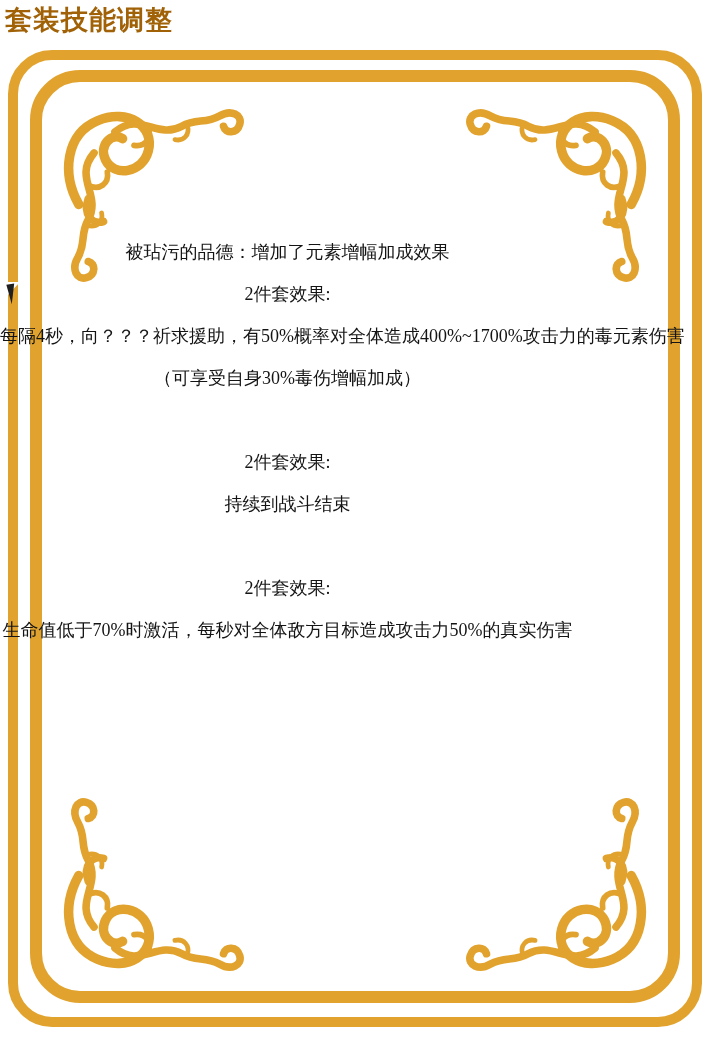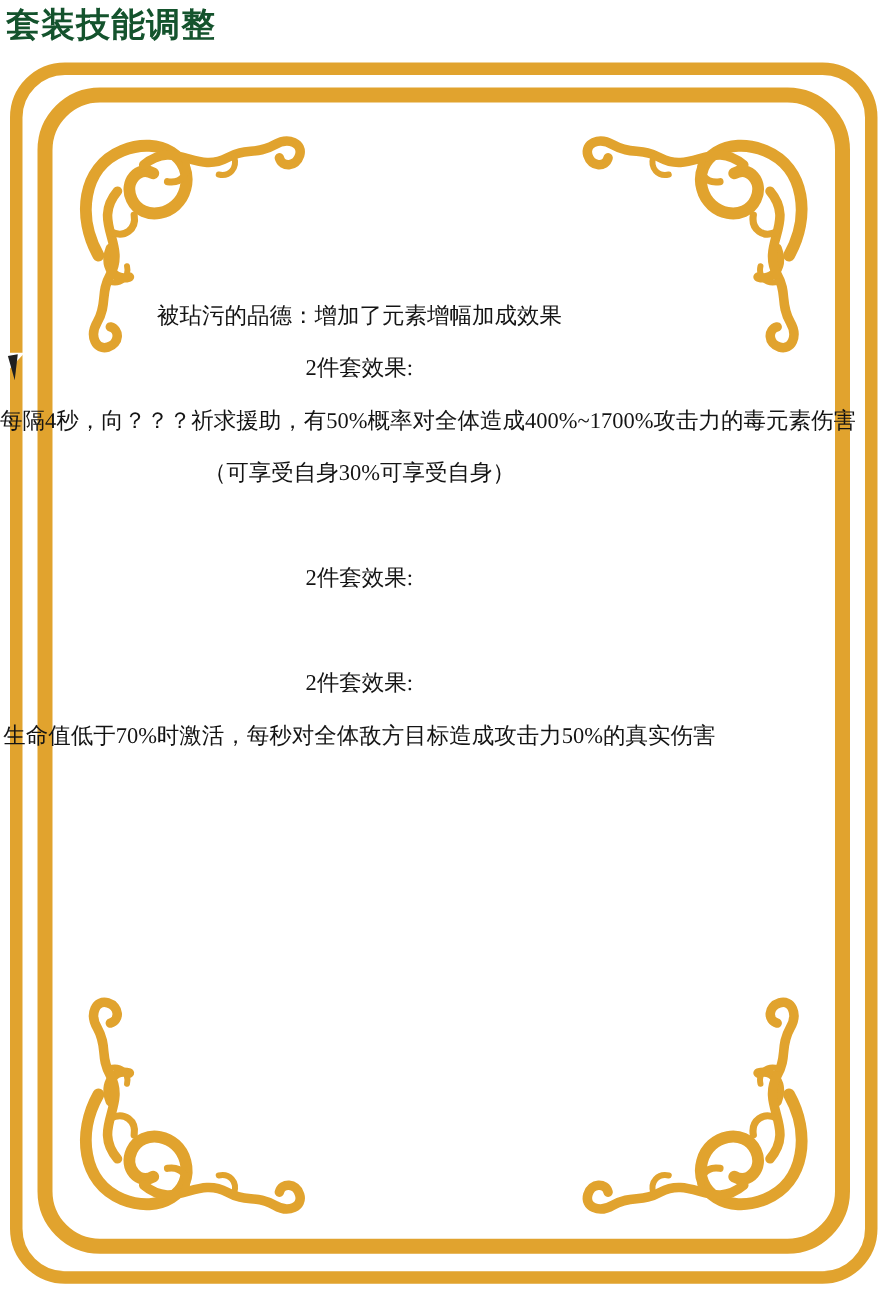--- a/index.html
+++ b/index.html
@@ -4,21 +4,21 @@
 <style>
   html,body{margin:0;padding:0;}
   body{
     width:710px;height:1051px;position:relative;overflow:hidden;
     background:#ffffff;
     font-family:"Liberation Serif","DejaVu Serif",serif;
   }
   .page-title{
     position:absolute;left:5px;top:2px;margin:0;
     font-family:Liberation Mono, monospace;
-    font-weight:bold;font-size:27px;color:#14532d;letter-spacing:1px;
+    font-weight:bold;font-size:27px;color:#a16207;letter-spacing:1px;
   }
   
   .frame-outer{
     position:absolute;left:8px;top:50px;width:694px;height:977px;
     box-sizing:border-box;border:10px solid #E1A32E;border-radius:44px;
   }
   .frame-inner{
     position:absolute;left:30px;top:70px;width:650px;height:933px;
     box-sizing:border-box;border:12px solid #E1A32E;border-radius:50px;
   }
@@ -88,25 +88,26 @@
 
   <div class="border-notch"></div>
 </div>
 
 <div class="content">
 
   <div class="section">
     <p class="line">被玷污的品德：增加了元素增幅加成效果</p>
     <p class="line">2件套效果:</p>
     <p class="line">每隔4秒，向？？？祈求援助，有50%概率对全体造成400%~1700%攻击力的毒元素伤害</p>
-    <p class="line">（可享受自身30%可享受自身）</p>
+    <p class="line">（可享受自身30%毒伤增幅加成）</p>
   </div>
 
   <div class="section">
     <p class="line">2件套效果:</p>
+    <p class="line">持续到战斗结束</p>
   </div>
 
   <div class="section">
     <p class="line">2件套效果:</p>
     <p class="line">生命值低于70%时激活，每秒对全体敌方目标造成攻击力50%的真实伤害</p>
   </div>
 
 </div>
 
 </body></html>

